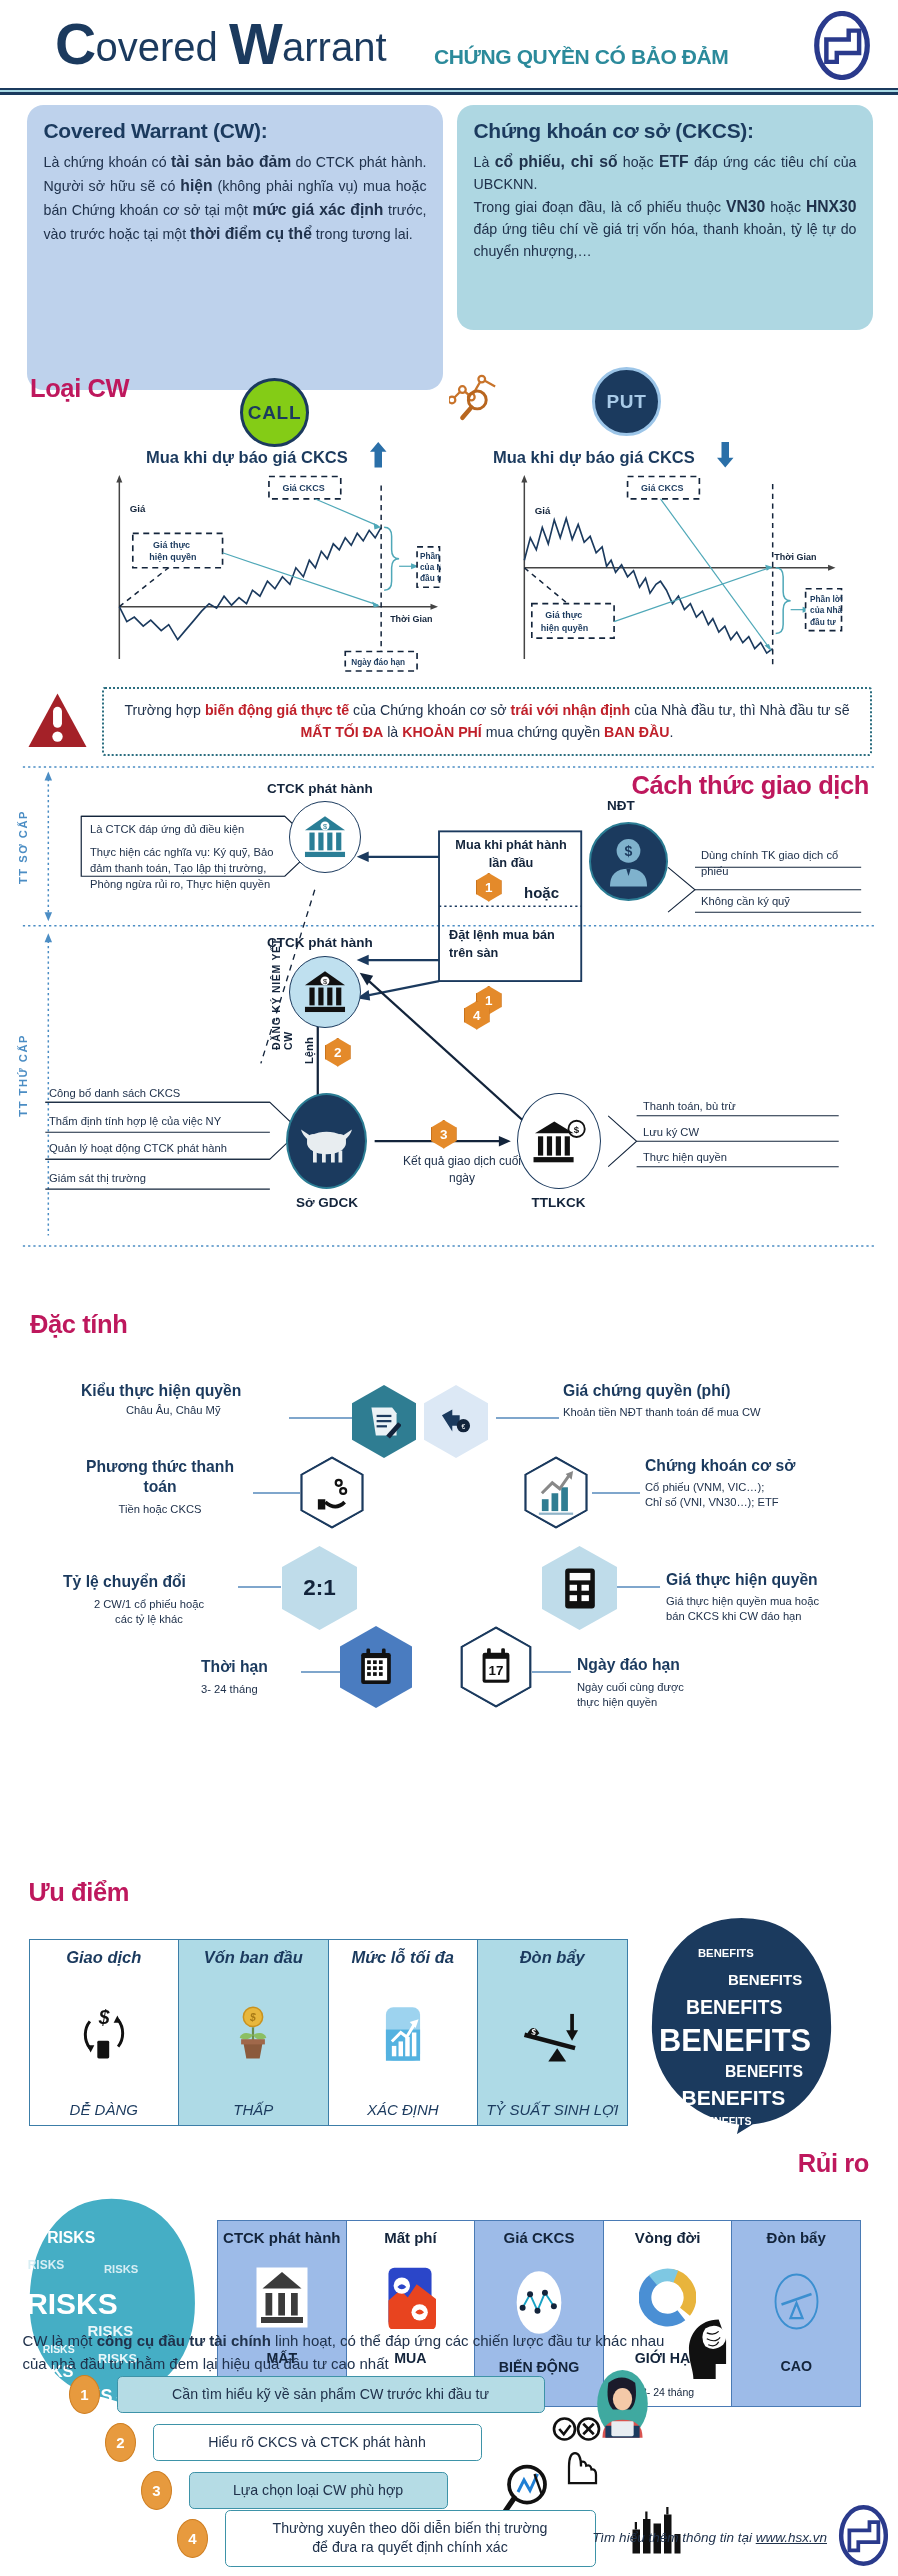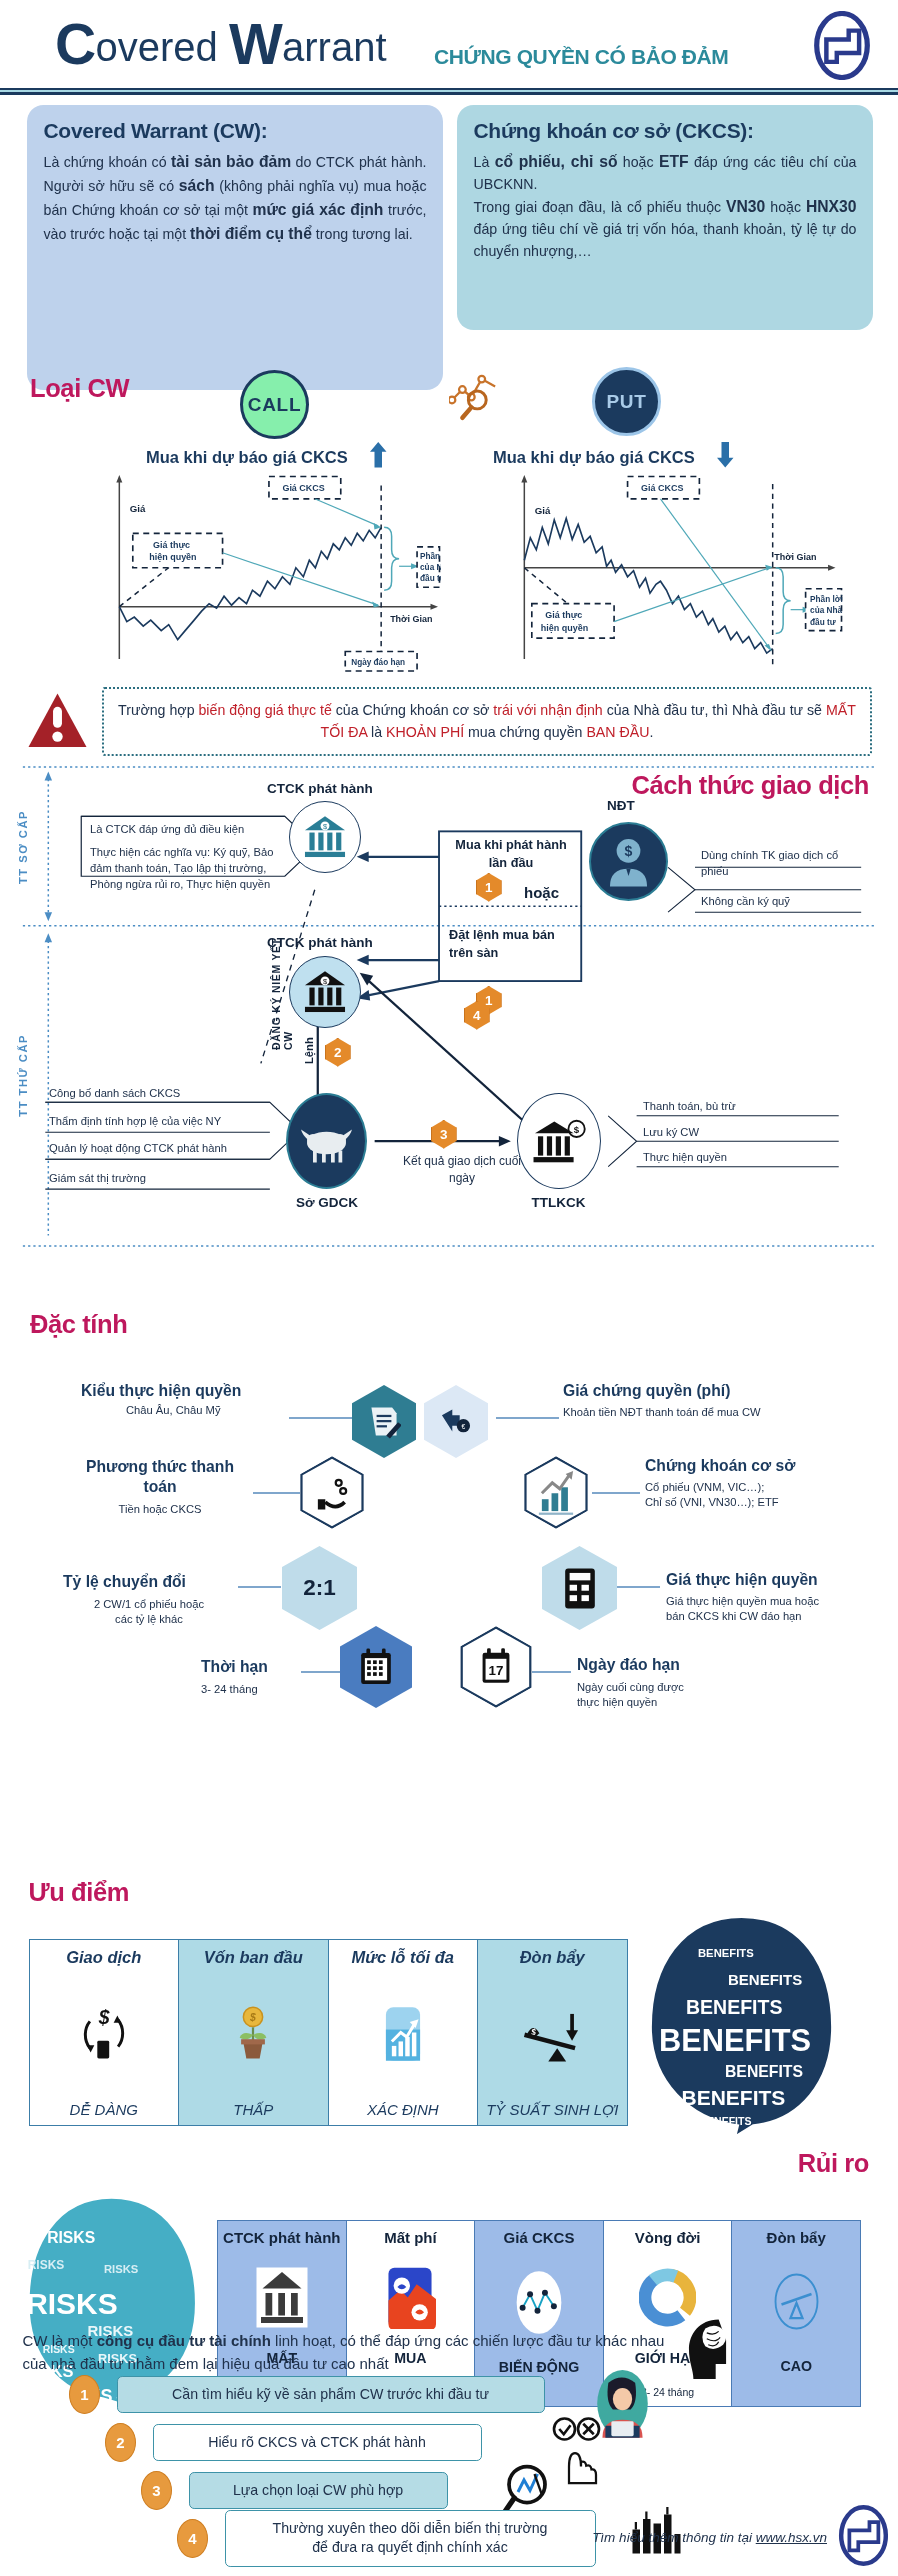--- a/index.html
+++ b/index.html
@@ -34,21 +34,21 @@
 
   
   .sec-title { position:absolute; font-size:25.5px; font-weight:700; color:#be185d; letter-spacing:-0.4px; }
 
   
   .badge-circle {
     position:absolute; width:69px; height:69px; border-radius:50%;
     display:flex; align-items:center; justify-content:center;
     font-size:19px; font-weight:700; letter-spacing:0.7px;
   }
-  .badge-call { left:240px; top:370px; background:#86efac; border:3.7px solid #1b3a5e; color:#1b3a5e;text-align:right; }
+  .badge-call { left:240px; top:378px; background:#84cc16; border:3.7px solid #1b3a5e; color:#1b3a5e;text-align:right; }
   .badge-put  { left:592px; top:367px; background:#1b3a5e; border:3.7px solid #9cc5e8; color:#a9cbe8; }
   .mua-line { position:absolute; font-size:16.5px; font-weight:700; color:#1b3a5e; white-space:nowrap; }
   .arrow-up, .arrow-down { position:absolute; width:16.5px; height:25.5px; }
 
   
   .chartbox { position:absolute; }
   .chartbox svg { display:block; }
 
   
   .deco-mag { position:absolute; left:449px; top:367px; width:64px; height:54px; }
@@ -56,21 +56,21 @@
   
   .warn-wrap { position:absolute; left:27px; top:687px; width:845px; height:69px; }
   .warn-tri { position:absolute; left:0; top:4.5px; width:61px; height:58px; }
   .warn-box {
     position:absolute; left:75px; top:0; width:770px; height:69px;
     border:2.2px dotted #2b6e80; border-radius:3px;
     display:flex; align-items:center; justify-content:center; text-align:center;
     padding:3px 13.5px;
   }
   .warn-box p { font-size:14.2px; line-height:1.5; color:#20324c; }
-  .warn-box .rd { color:#c0202a; font-weight:400;margin-top:21px; }
+  .warn-box .rd { color:#c0202a; font-weight:700;margin-top:21px; }
 
   
   .trade { position:absolute; left:0; top:764px; width:899px; height:494px; }
   .tt-label {
     position:absolute; writing-mode:vertical-rl; transform:rotate(180deg);
     font-size:11.2px; font-weight:700; color:#4b8dc4; letter-spacing:1.5px; white-space:nowrap;
   }
   .node-circle {
     position:absolute; border-radius:50%; display:flex; align-items:center; justify-content:center;
   }
@@ -156,21 +156,21 @@
     </svg>
   </div>
   <div class="hdr-rule">
     <i class="r1"></i>
       <i class="r2"></i>
       <i class="r3"></i>
   </div>
 
   <div class="defcard def-left">
     <h2>Covered Warrant (CW):</h2>
-    <p>Là chứng khoán có <b>tài sản bảo đảm</b> do CTCK phát hành. Người sở hữu sẽ có <b>sách</b> (không phải nghĩa vụ) mua hoặc bán Chứng khoán cơ sở tại một <b>mức giá xác định</b> trước, vào trước hoặc tại một <b>thời điểm cụ thể</b> trong tương lai.</p>
+    <p>Là chứng khoán có <b>tài sản bảo đảm</b> do CTCK phát hành. Người sở hữu sẽ có <b>hiện</b> (không phải nghĩa vụ) mua hoặc bán Chứng khoán cơ sở tại một <b>mức giá xác định</b> trước, vào trước hoặc tại một <b>thời điểm cụ thể</b> trong tương lai.</p>
   </div>
   <div class="defcard def-right">
     <h2>Chứng khoán cơ sở (CKCS):</h2>
     <p>Là <b>cổ phiếu, chỉ số</b> hoặc <b>ETF</b> đáp ứng các tiêu chí của UBCKNN.<br>Trong giai đoạn đầu, là cổ phiếu thuộc <b>VN30</b> hoặc <b>HNX30</b> đáp ứng tiêu chí về giá trị vốn hóa, thanh khoản, tỷ lệ tự do chuyển nhượng,…</p>
   </div>
 
   <div class="sec-title" style="left:30px; top:374px;">Loại CW</div>
 
   <svg class="deco-mag" viewBox="0 0 86 72">
     <polyline points="4,44 18,30 30,40 44,16 62,26" fill="none" stroke="#c8732a" stroke-width="3"></polyline>

